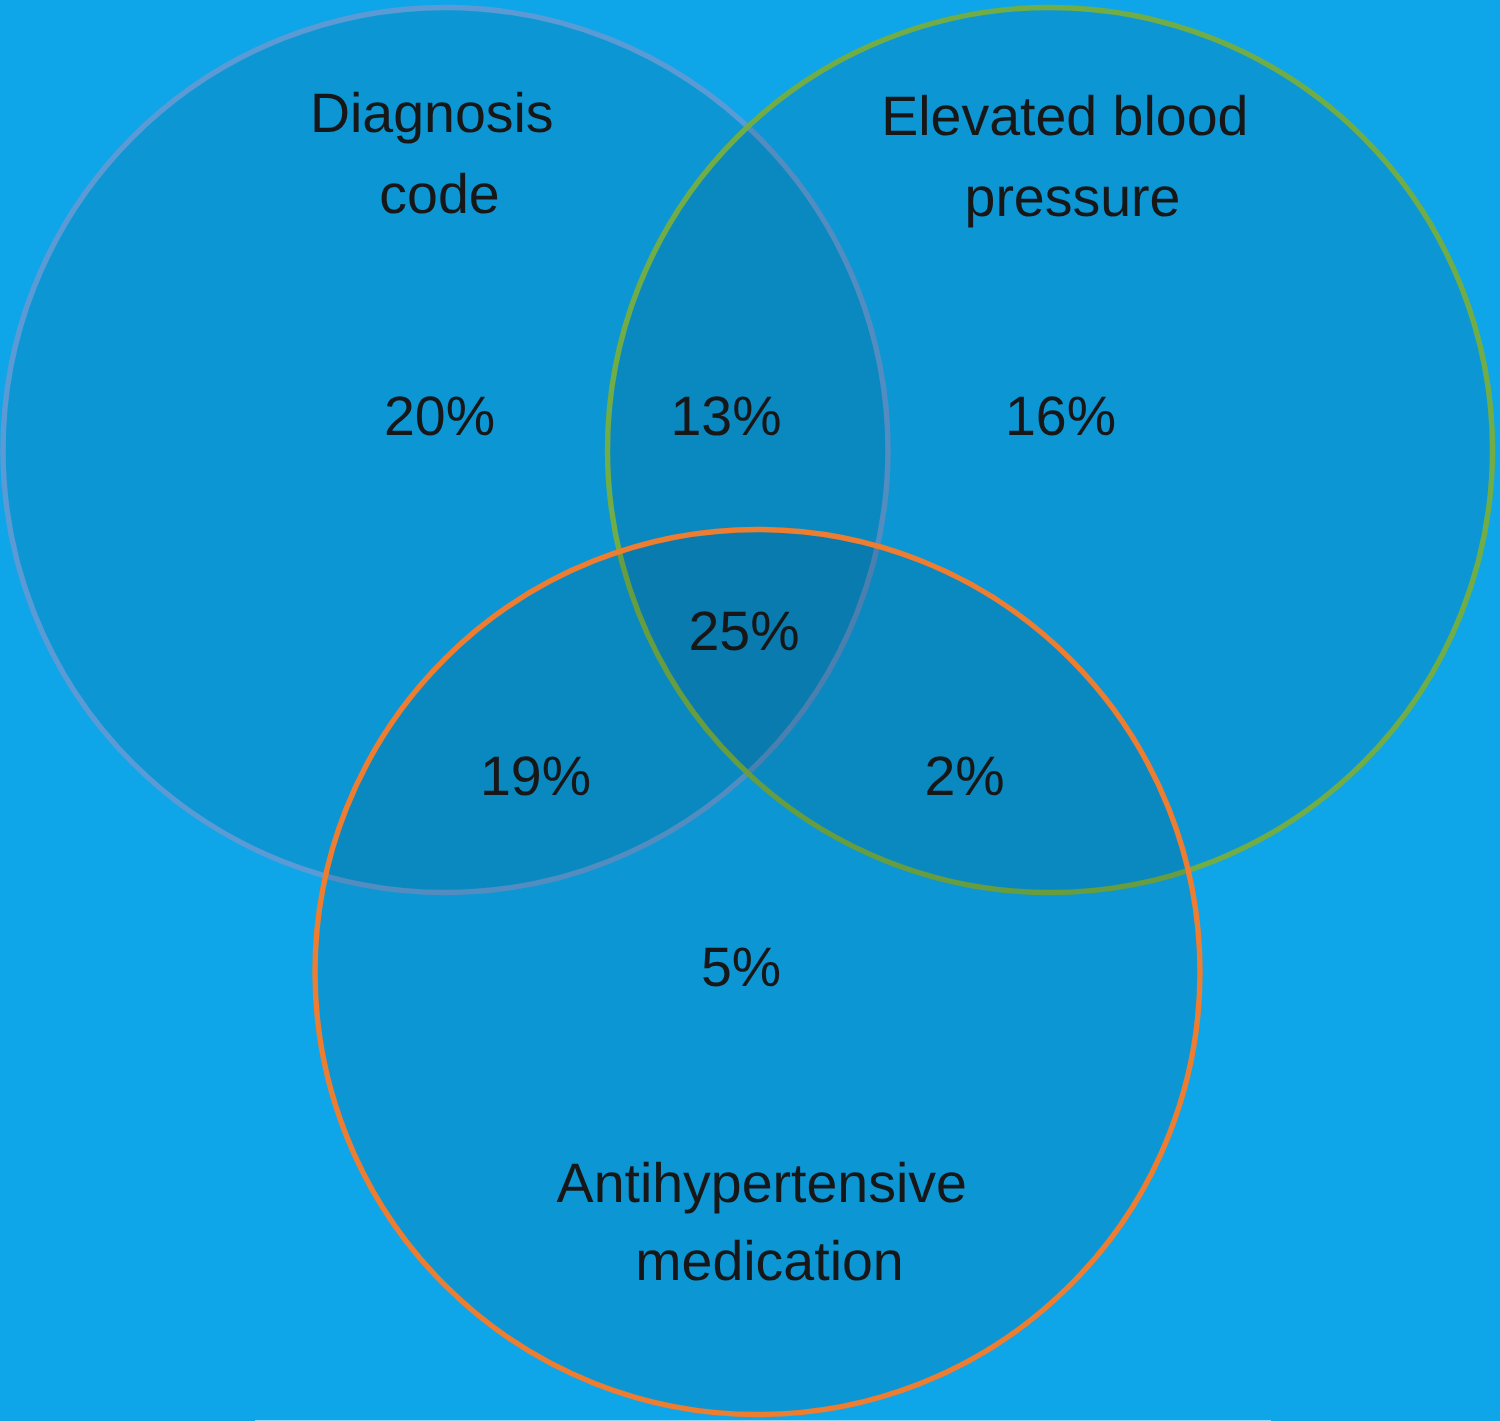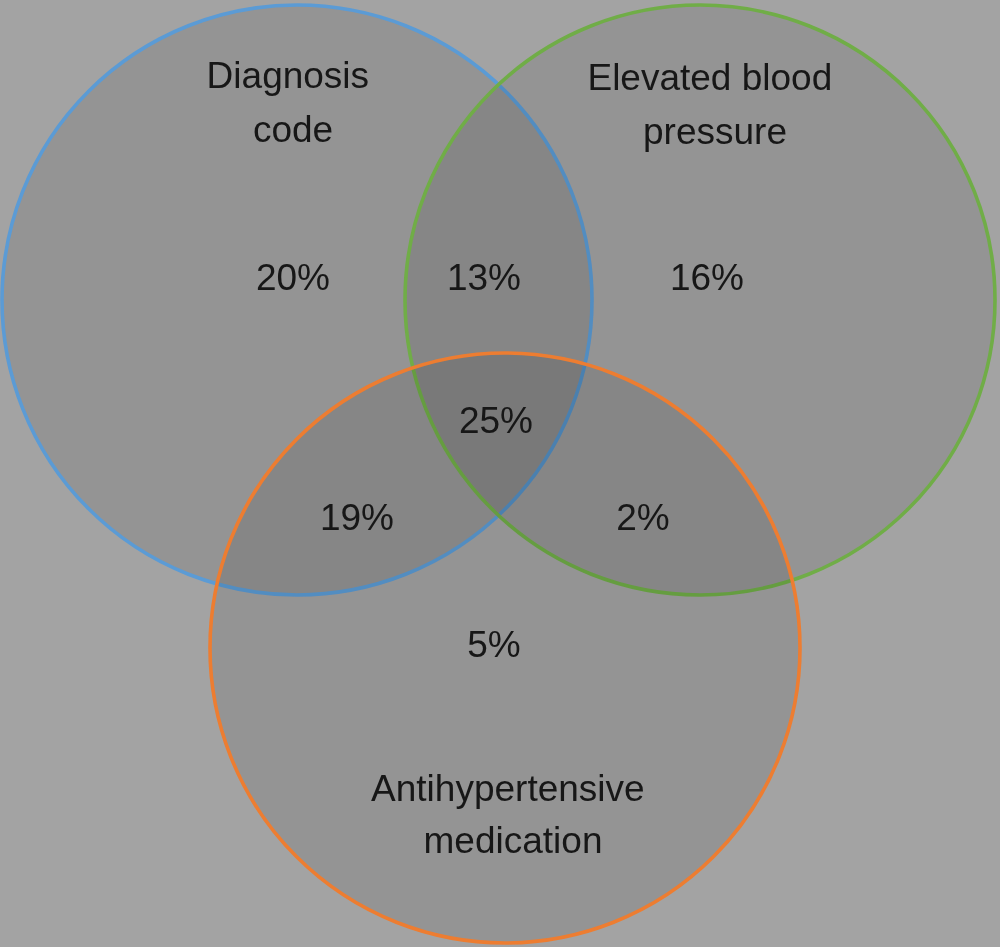--- a/index.html
+++ b/index.html
@@ -4,21 +4,21 @@
 <style>
   html, body {
     margin: 0;
     padding: 0;
     background: #ffffff;
   }
   .stage {
     position: relative;
     width: 1000px;
     height: 947px;
-    background: #a3a3a3;
+    background: #0ea5e9;
     overflow: hidden;
     font-family: "Liberation Sans", sans-serif;
   }
   svg { display: block; }
   .venn-circle {
     fill-opacity: 0.09;
     stroke-width: 3.6;
   }
   .set-label {
     font-family: "Liberation Sans", sans-serif;

